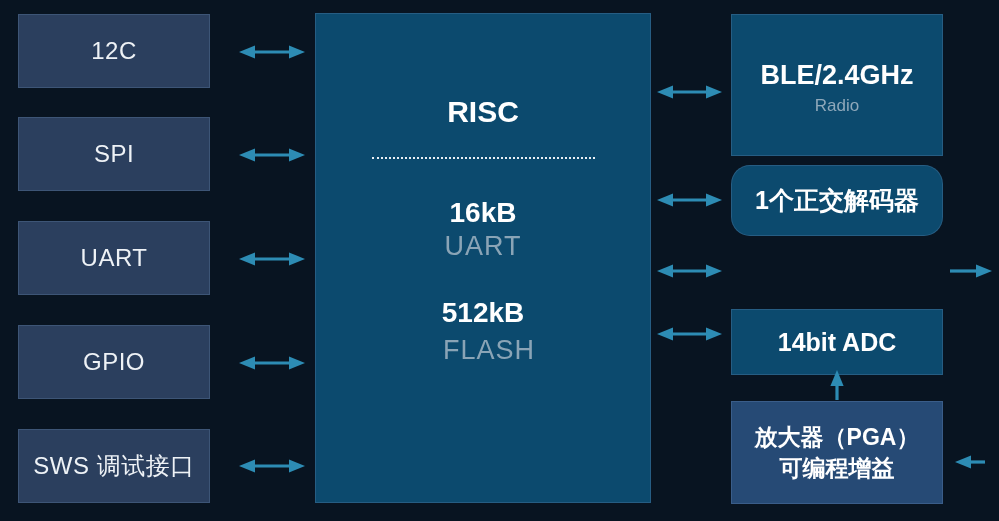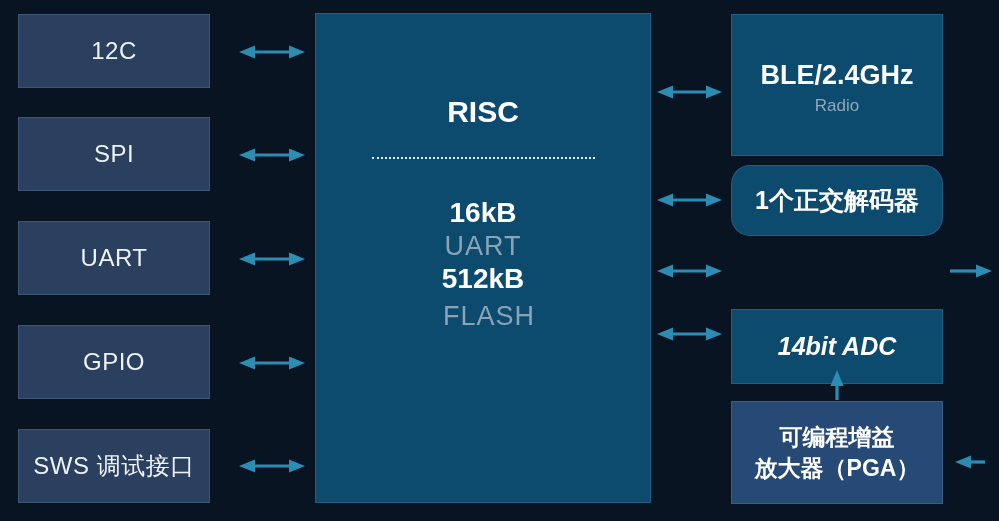--- a/index.html
+++ b/index.html
@@ -21,29 +21,29 @@
     color:#eef2f6;font-size:24px;font-weight:400;letter-spacing:0.5px;
   }
   
   .main-fill{background:#0c4a6e;border:1px solid rgba(130,165,210,0.22);}
   .mcu-block{left:315px;top:13px;width:336px;height:490px;justify-content:flex-start;}
   .mcu-title{margin-top:80px;font-size:30px;line-height:36px;font-weight:700;color:#ffffff;}
   .divider{width:223px;height:0;border-top:2px dotted #e9eef4;margin-top:27px;}
   .size-txt{font-size:28px;line-height:34px;font-weight:700;color:#ffffff;}
   .sub-txt{font-size:27px;line-height:32px;font-weight:400;color:#8aa4b6;letter-spacing:1px;}
   .sram-size{margin-top:37px;}
-  .flash-size{}
+  .flash-size{margin-top:34px;}
   .flash-label{margin-top:4px;margin-left:12px;}
   .right-block{left:731px;width:212px;color:#ffffff;font-weight:700;}
   .ble-block{top:14px;height:142px;padding-top:10px;}
   .ble-title{font-size:27px;line-height:32px;font-weight:700;color:#ffffff;}
   .ble-sub{font-size:17px;line-height:30px;font-weight:400;color:#8fa8ba;}
   .qdec-block{top:165px;height:71px;font-size:25px;border-radius:19px;}
   .pwm-block{top:243px;height:60px;font-size:25px;}
-  .adc-block{top:309px;height:75px;font-size:25px;font-style:italic;}
+  .adc-block{top:309px;height:66px;font-size:25px;}
   .pga-block{top:401px;height:103px;font-size:23px;line-height:31px;background:#264a75;}
   .arrows{position:absolute;left:0;top:0;pointer-events:none;}
   .arrow-line{stroke:#2d8cb4;stroke-width:3.2;}
   .arrow-head{fill:#2d8cb4;stroke:none;}
 </style>
 </head>
 <body>
 
 <div class="canvas">
 
@@ -78,22 +78,22 @@
     <div class="ble-title">BLE/2.4GHz</div>
     <div class="ble-sub">Radio</div>
   </div>
   <div class="block main-fill right-block qdec-block">
     <span>1个正交解码器</span>
   </div>
   <div class="block main-fill right-block adc-block">
     <span>14bit ADC</span>
   </div>
   <div class="block main-fill right-block pga-block">
+    <div>放大器（PGA）</div>
     <div>可编程增益</div>
-    <div>放大器（PGA）</div>
   </div>
 
   <svg class="arrows" width="999" height="521" viewBox="0 0 999 521">
 
     <g>
       <line class="arrow-line" x1="253" y1="52" x2="291" y2="52"></line>
       <polygon class="arrow-head" points="239,52 255,45.4 255,58.6"></polygon>
       <polygon class="arrow-head" points="305,52 289,45.4 289,58.6"></polygon>
     </g>
     <g>

